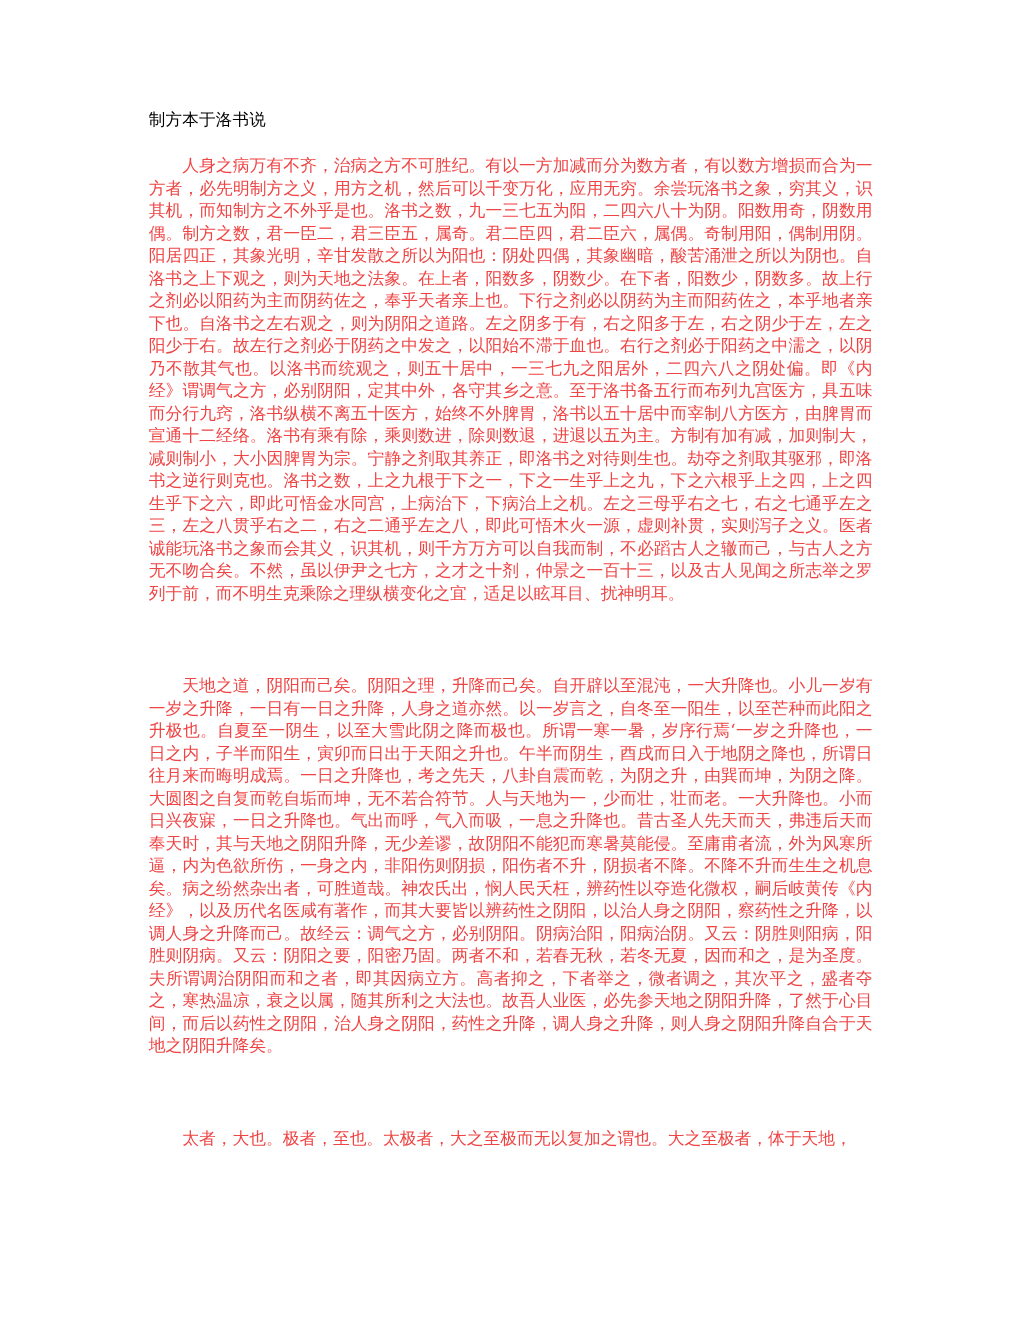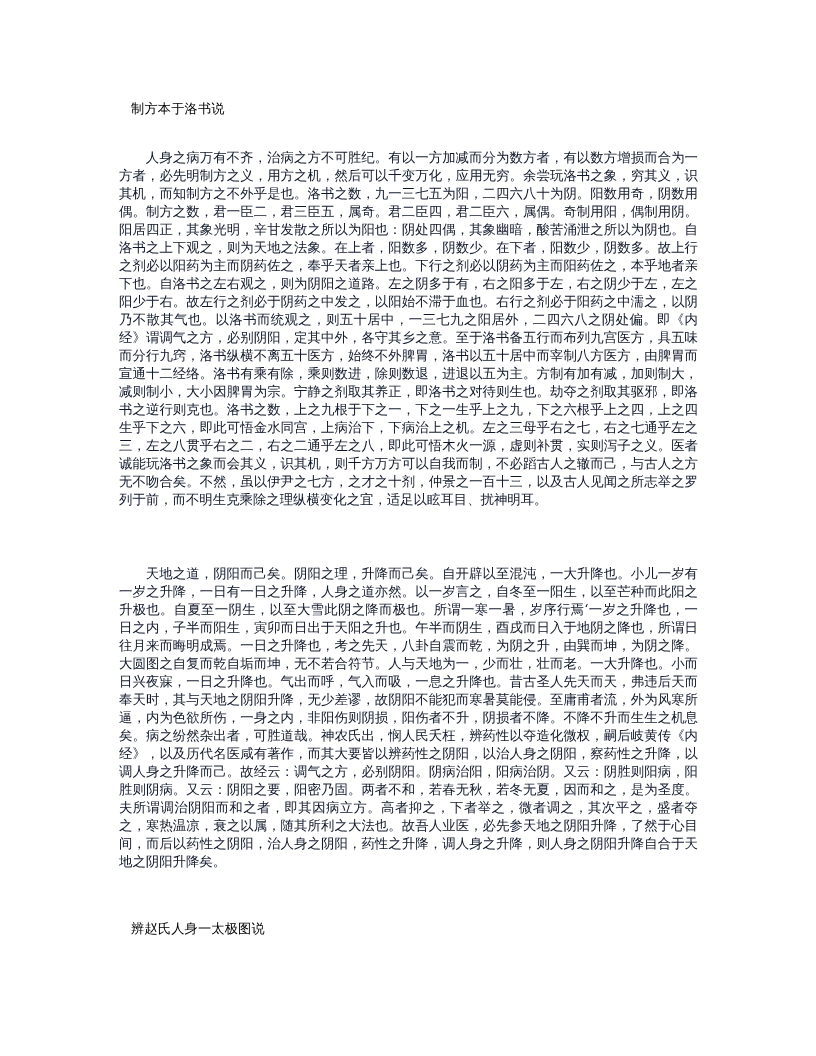--- a/index.html
+++ b/index.html
@@ -24,30 +24,30 @@
     left: 119px;
     top: 88px;
     width: 579px;
   }
   .doc-heading {
     font-family: "DejaVu Serif", "Liberation Serif", serif;
     font-size: 13.2px;
     line-height: 18px;
     font-weight: normal;
     color: #000000;
-    margin: 12px;
+    margin: 0;
     padding: 0;
     letter-spacing: 0.2px;
     text-align: left;
   }
   .doc-para {
     font-family: "DejaVu Serif", "Liberation Serif", serif;
     font-size: 13.4px;
     line-height: 18px;
-    color: #0f172a;
+    color: #ef4444;
     margin: 0;
     padding: 0;
     text-align: justify;
     text-justify: inter-ideograph;
     text-indent: 2em;
     word-break: break-all;
     letter-spacing: 0px;
   }
   .gap-after-heading { height: 19px; }
   .gap-between-sections { height: 37px; }
@@ -62,17 +62,17 @@
     <div class="gap-after-heading"></div>
     <p class="doc-para">人身之病万有不齐，治病之方不可胜纪。有以一方加减而分为数方者，有以数方增损而合为一方者，必先明制方之义，用方之机，然后可以千变万化，应用无穷。余尝玩洛书之象，穷其义，识其机，而知制方之不外乎是也。洛书之数，九一三七五为阳，二四六八十为阴。阳数用奇，阴数用偶。制方之数，君一臣二，君三臣五，属奇。君二臣四，君二臣六，属偶。奇制用阳，偶制用阴。阳居四正，其象光明，辛甘发散之所以为阳也：阴处四偶，其象幽暗，酸苦涌泄之所以为阴也。自洛书之上下观之，则为天地之法象。在上者，阳数多，阴数少。在下者，阳数少，阴数多。故上行之剂必以阳药为主而阴药佐之，奉乎天者亲上也。下行之剂必以阴药为主而阳药佐之，本乎地者亲下也。自洛书之左右观之，则为阴阳之道路。左之阴多于有，右之阳多于左，右之阴少于左，左之阳少于右。故左行之剂必于阴药之中发之，以阳始不滞于血也。右行之剂必于阳药之中濡之，以阴乃不散其气也。以洛书而统观之，则五十居中，一三七九之阳居外，二四六八之阴处偏。即《内经》谓调气之方，必别阴阳，定其中外，各守其乡之意。至于洛书备五行而布列九宫医方，具五味而分行九窍，洛书纵横不离五十医方，始终不外脾胃，洛书以五十居中而宰制八方医方，由脾胃而宣通十二经络。洛书有乘有除，乘则数进，除则数退，进退以五为主。方制有加有减，加则制大，减则制小，大小因脾胃为宗。宁静之剂取其养正，即洛书之对待则生也。劫夺之剂取其驱邪，即洛书之逆行则克也。洛书之数，上之九根于下之一，下之一生乎上之九，下之六根乎上之四，上之四生乎下之六，即此可悟金水同宫，上病治下，下病治上之机。左之三母乎右之七，右之七通乎左之三，左之八贯乎右之二，右之二通乎左之八，即此可悟木火一源，虚则补贯，实则泻子之义。医者诚能玩洛书之象而会其义，识其机，则千方万方可以自我而制，不必蹈古人之辙而己，与古人之方无不吻合矣。不然，虽以伊尹之七方，之才之十剂，仲景之一百十三，以及古人见闻之所志举之罗列于前，而不明生克乘除之理纵横变化之宜，适足以眩耳目、扰神明耳。</p>
 
     <div class="gap-between-sections"></div>
 
     <div class="gap-after-heading"></div>
     <p class="doc-para">天地之道，阴阳而己矣。阴阳之理，升降而己矣。自开辟以至混沌，一大升降也。小儿一岁有一岁之升降，一日有一日之升降，人身之道亦然。以一岁言之，自冬至一阳生，以至芒种而此阳之升极也。自夏至一阴生，以至大雪此阴之降而极也。所谓一寒一暑，岁序行焉‘一岁之升降也，一日之内，子半而阳生，寅卯而日出于天阳之升也。午半而阴生，酉戌而日入于地阴之降也，所谓日往月来而晦明成焉。一日之升降也，考之先天，八卦自震而乾，为阴之升，由巽而坤，为阴之降。大圆图之自复而乾自垢而坤，无不若合符节。人与天地为一，少而壮，壮而老。一大升降也。小而日兴夜寐，一日之升降也。气出而呼，气入而吸，一息之升降也。昔古圣人先天而天，弗违后天而奉天时，其与天地之阴阳升降，无少差谬，故阴阳不能犯而寒暑莫能侵。至庸甫者流，外为风寒所逼，内为色欲所伤，一身之内，非阳伤则阴损，阳伤者不升，阴损者不降。不降不升而生生之机息矣。病之纷然杂出者，可胜道哉。神农氏出，悯人民夭枉，辨药性以夺造化微权，嗣后岐黄传《内经》，以及历代名医咸有著作，而其大要皆以辨药性之阴阳，以治人身之阴阳，察药性之升降，以调人身之升降而己。故经云：调气之方，必别阴阳。阴病治阳，阳病治阴。又云：阴胜则阳病，阳胜则阴病。又云：阴阳之要，阳密乃固。两者不和，若春无秋，若冬无夏，因而和之，是为圣度。夫所谓调治阴阳而和之者，即其因病立方。高者抑之，下者举之，微者调之，其次平之，盛者夺之，寒热温凉，衰之以属，随其所利之大法也。故吾人业医，必先参天地之阴阳升降，了然于心目间，而后以药性之阴阳，治人身之阴阳，药性之升降，调人身之升降，则人身之阴阳升降自合于天地之阴阳升降矣。</p>
 
     <div class="gap-between-sections"></div>
 
-    <h2 class="doc-heading">辨赵氏人身一太极图说</h2>
     <div class="gap-after-heading"></div>
+    <p class="doc-para">太者，大也。极者，至也。太极者，大之至极而无以复加之谓也。大之至极者，体于天地，</p>
 
   </div>
 </div>
 
 </body></html>

